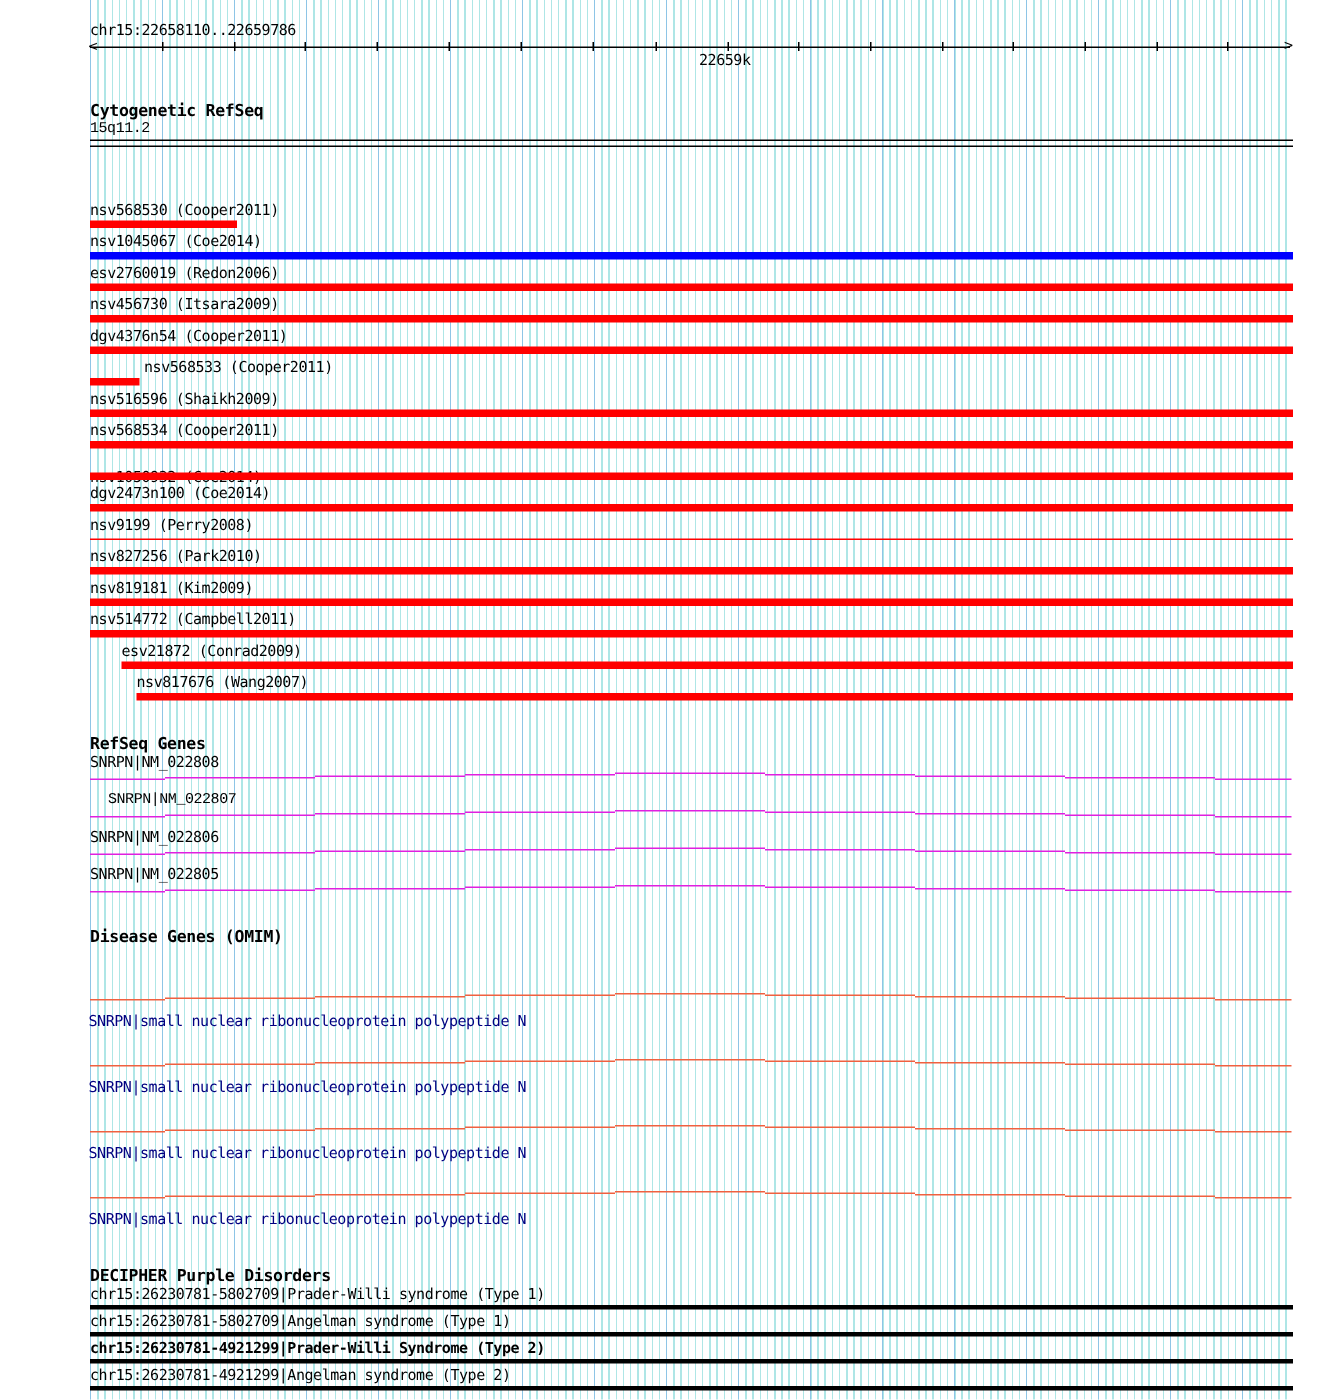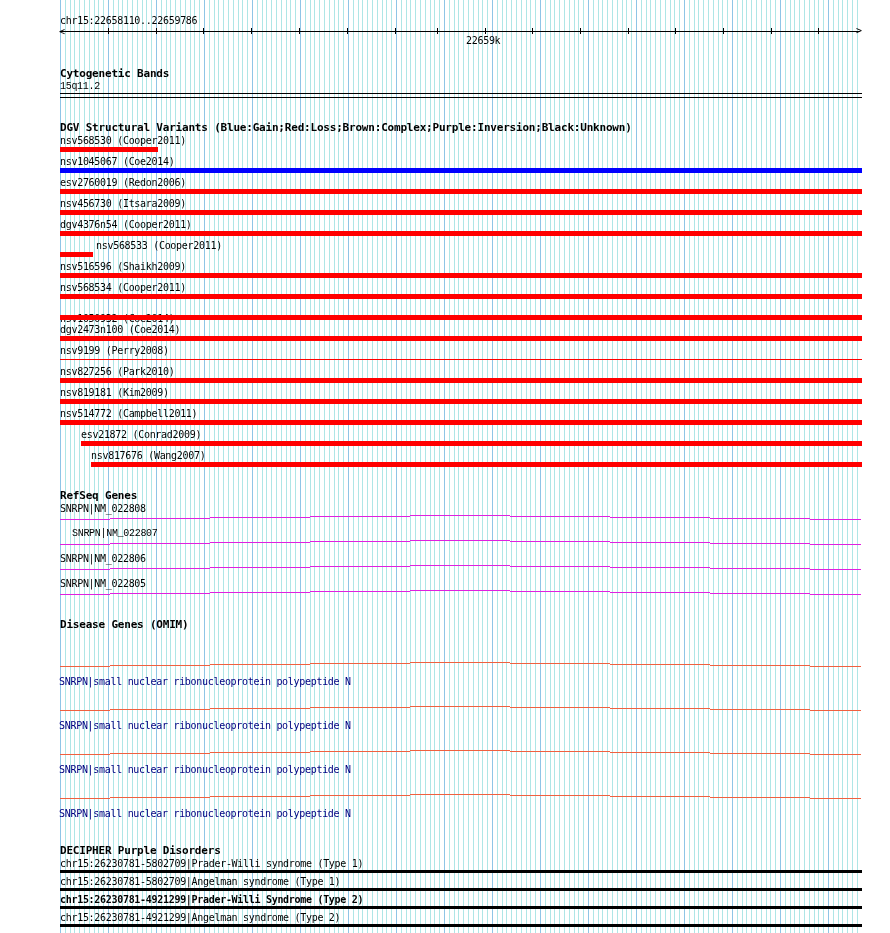--- a/index.html
+++ b/index.html
@@ -49,26 +49,25 @@
     <div class="tick" style="left:532px"></div>
     <div class="tick" style="left:580px"></div>
     <div class="tick" style="left:628px"></div>
     <div class="tick" style="left:675px"></div>
     <div class="tick" style="left:723px"></div>
     <div class="tick" style="left:771px"></div>
     <div class="tick" style="left:818px"></div>
   </div>
   <div class="txt" style="left:466px; top:35px;">22659k</div>
 
-  <div class="title" style="left:60px; top:68px;">Cytogenetic Bands</div>
+  <div class="title" style="left:60px; top:68px;">Cytogenetic RefSeq</div>
   <div class="txt" style="left:60px; top:81px;font-family:Liberation Mono, monospace;">15q11.2</div>
   <div class="hline" style="left:60px; top:93px; width:802px; background:#000;"></div>
   <div class="hline" style="left:60px; top:97px; width:802px; background:#000;"></div>
 
-  <div class="title" style="left:60px; top:122px;">DGV Structural Variants (Blue:Gain;Red:Loss;Brown:Complex;Purple:Inversion;Black:Unknown)</div>
 
   <div>
     <div class="txt" style="left:60px; top:135px;">nsv568530 (Cooper2011)</div>
     <div class="bar" style="left:60px; top:147px; width:98px; background:#ff0000;"></div>
   </div>
   <div>
     <div class="txt" style="left:60px; top:156px;">nsv1045067 (Coe2014)</div>
     <div class="bar" style="left:60px; top:168px; width:802px; background:#0000ff;"></div>
   </div>
   <div>

